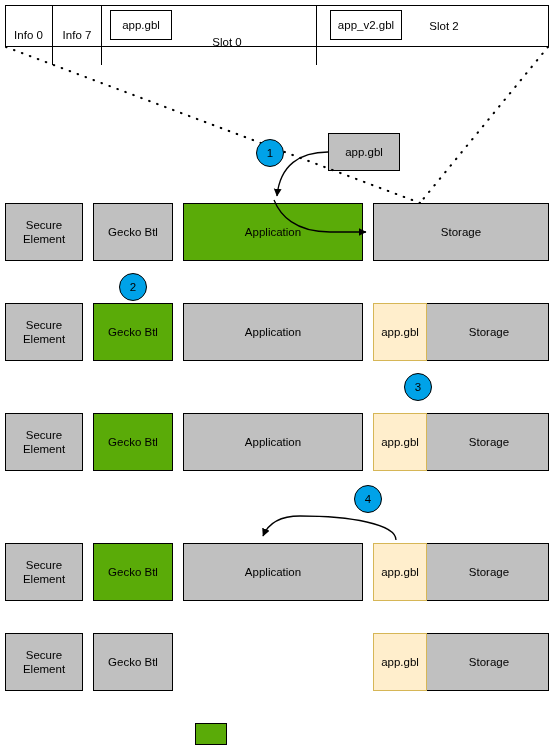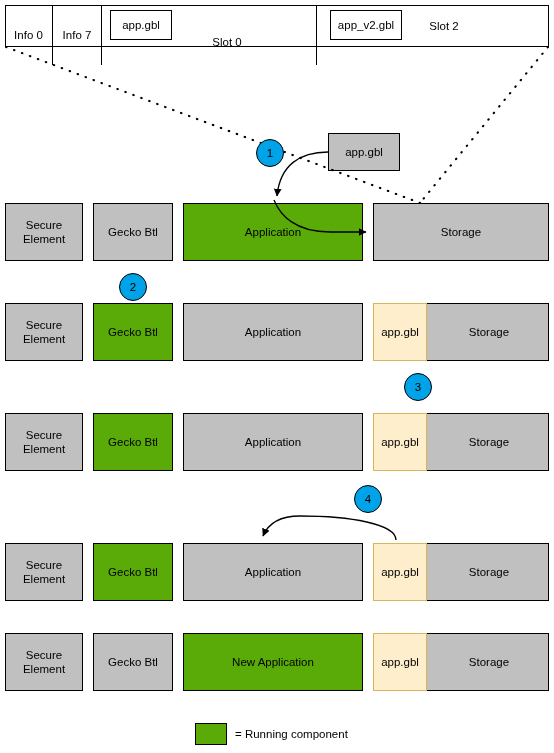--- a/index.html
+++ b/index.html
@@ -190,23 +190,20 @@
     <span>app.gbl</span>
   </div>
 
   <div class="abs comp grey" style="left:5px;top:633px;width:78px;height:58px;">
     <span style="white-space:pre-line">Secure
 Element</span>
   </div>
   <div class="abs comp grey" style="left:93px;top:633px;width:80px;height:58px;">
     <span>Gecko Btl</span>
   </div>
-  <div class="abs comp green" style="left:183px;top:633px;width:180px;height:58px;">
-    <span>New Application</span>
-  </div>
   <div class="abs comp grey" style="left:373px;top:633px;width:176px;height:58px;">
     <span style="margin-left:56px;">Storage</span>
   </div>
   <div class="abs subgbl" style="left:373px;top:633px;width:54px;height:58px;">
     <span>app.gbl</span>
   </div>
 
   <div class="abs badge" style="left:256px;top:139px;width:28px;height:28px;">
     <span>1</span>
   </div>
@@ -214,23 +211,20 @@
     <span>2</span>
   </div>
   <div class="abs badge" style="left:404px;top:373px;width:28px;height:28px;">
     <span>3</span>
   </div>
   <div class="abs badge" style="left:354px;top:485px;width:28px;height:28px;">
     <span>4</span>
   </div>
 
   <div class="abs legend-swatch" style="left:195px;top:723px;width:32px;height:22px;"></div>
-  <div class="abs" style="left:235px;top:723px;width:200px;height:22px;">
-    <div class="legend-text">= Running component</div>
-  </div>
 
   <svg class="overlay" viewBox="0 0 554 753">
     <defs>
       <marker id="arrowhead" markerWidth="7" markerHeight="7" refX="5.6" refY="3" orient="auto" markerUnits="strokeWidth">
         <path d="M0,0 L6,3 L0,6 z" fill="#000"></path>
       </marker>
     </defs>
 
     <path d="M 6,47 L 420,203" fill="none" stroke="#000" stroke-width="2.1" stroke-dasharray="0.5,8" stroke-linecap="round"></path>
 

